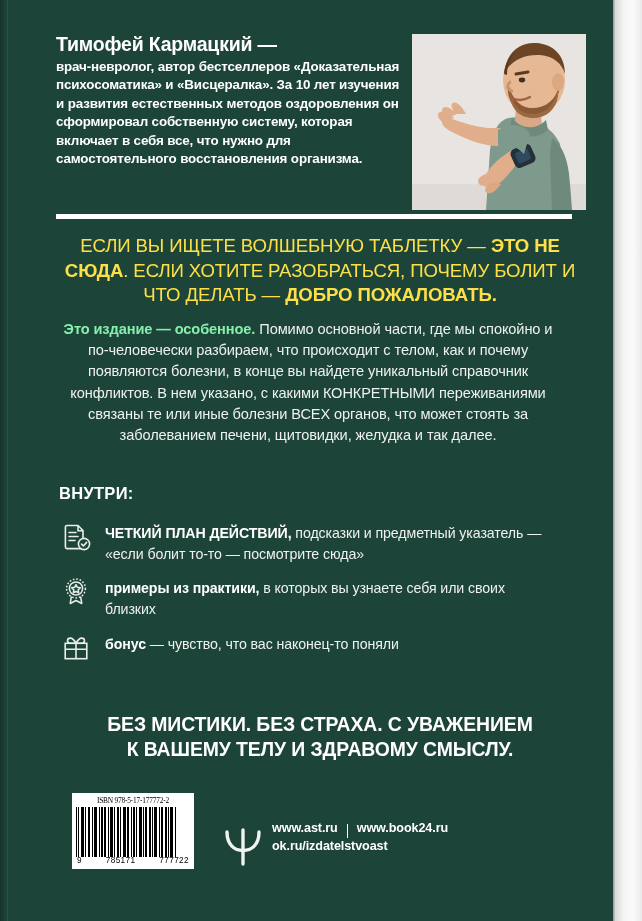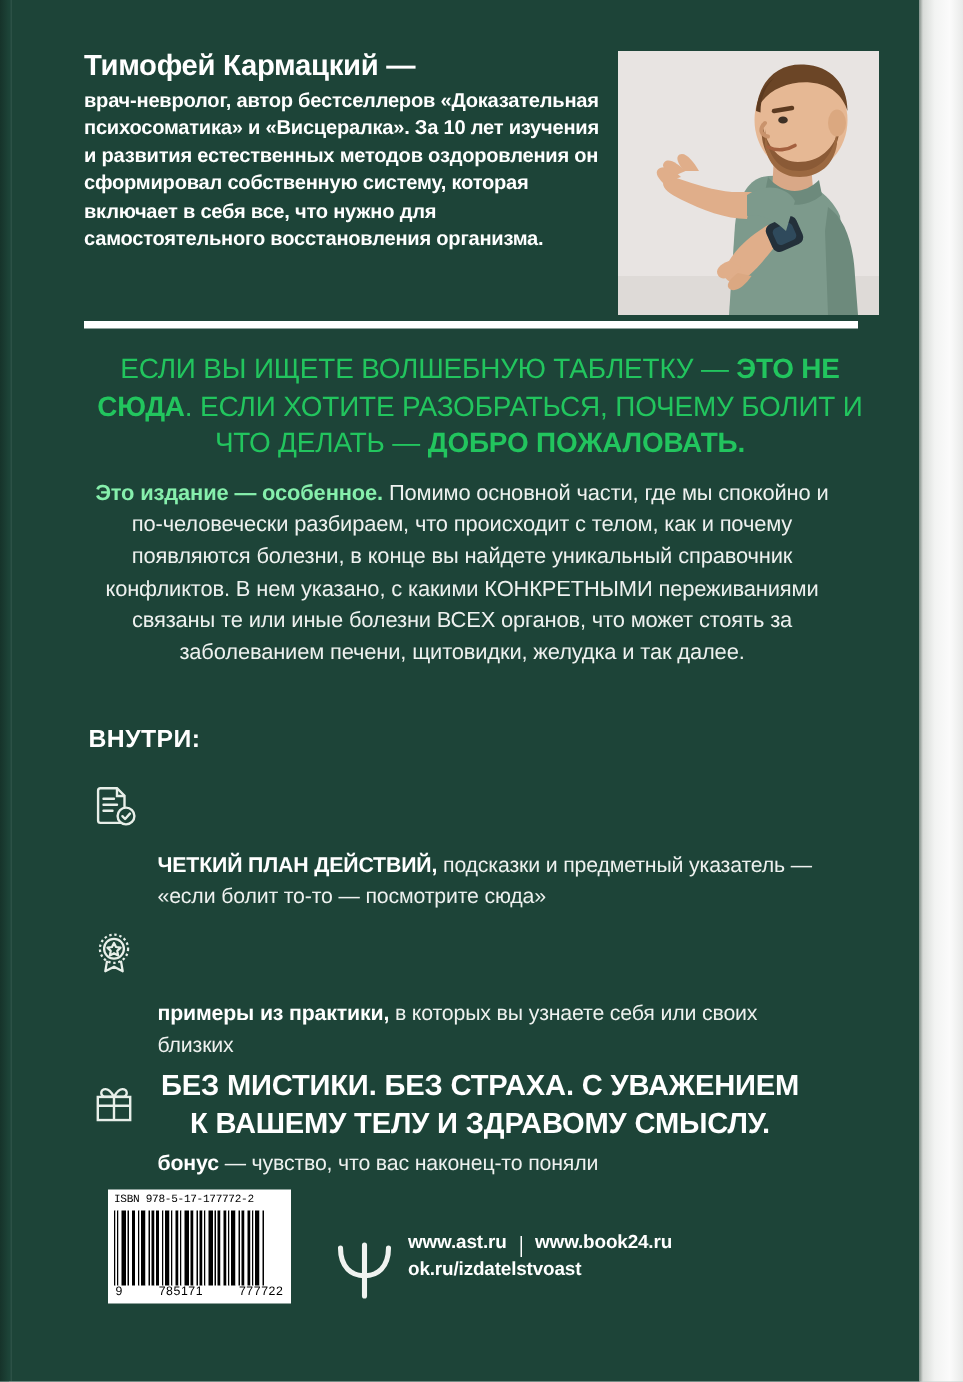--- a/index.html
+++ b/index.html
@@ -73,21 +73,21 @@
     width: 516px; height: 5px;
     background: #ffffff;
   }
 
   
   .headline {
     position: absolute;
     left: 46px; top: 234px;
     width: 548px;
     text-align: center;
-    color: #22c55e;
+    color: #fde047;
     font-size: 18.6px;
     line-height: 24.5px;
     font-weight: 500;
     letter-spacing: -0.1px;
   }
   .headline b { font-weight: bold; }
 
   
   .para {
     position: absolute;
@@ -127,21 +127,20 @@
     margin-right: 12px;
     margin-top: -2px;
   }
   .row .ico svg { display: block; width: 34px; height: 34px; }
   .row .txt {
     color: #eef1ef;
     font-size: 14.2px;
     line-height: 20.5px;
     letter-spacing: -0.1px;
     padding-top: 2px;
-    margin-top: 44px;
   }
   .row .txt b { font-weight: bold; color: #ffffff; }
   .row-1 { margin-bottom: 12px; }
   .row-2 { margin-bottom: 13px; }
   .row-3 { margin-bottom: 11px; }
 
   
   .slogan {
     position: absolute;
     left: 46px; top: 712px;
@@ -156,24 +155,24 @@
 
   
   .barcode {
     position: absolute;
     left: 72px; top: 793px;
     width: 122px; height: 76px;
     background: #ffffff;
     padding: 3px 4px 2px 4px;
   }
   .barcode .isbn-txt {
-    font-family: Liberation Mono, monospace;
+    font-family: Liberation Serif, serif;
     font-size: 7.4px;
     color: #000;
-    text-align: left;
+    text-align: center;
     letter-spacing: -0.2px;
     line-height: 9px;
   }
   .bars { display: flex; align-items: flex-end; height: 50px; margin-top: 2px; }
   .bars i { display: block; background: #000; height: 100%; }
   .digits {
     display: flex;
     justify-content: space-between;
     font-size: 8.2px;
     color: #000;

